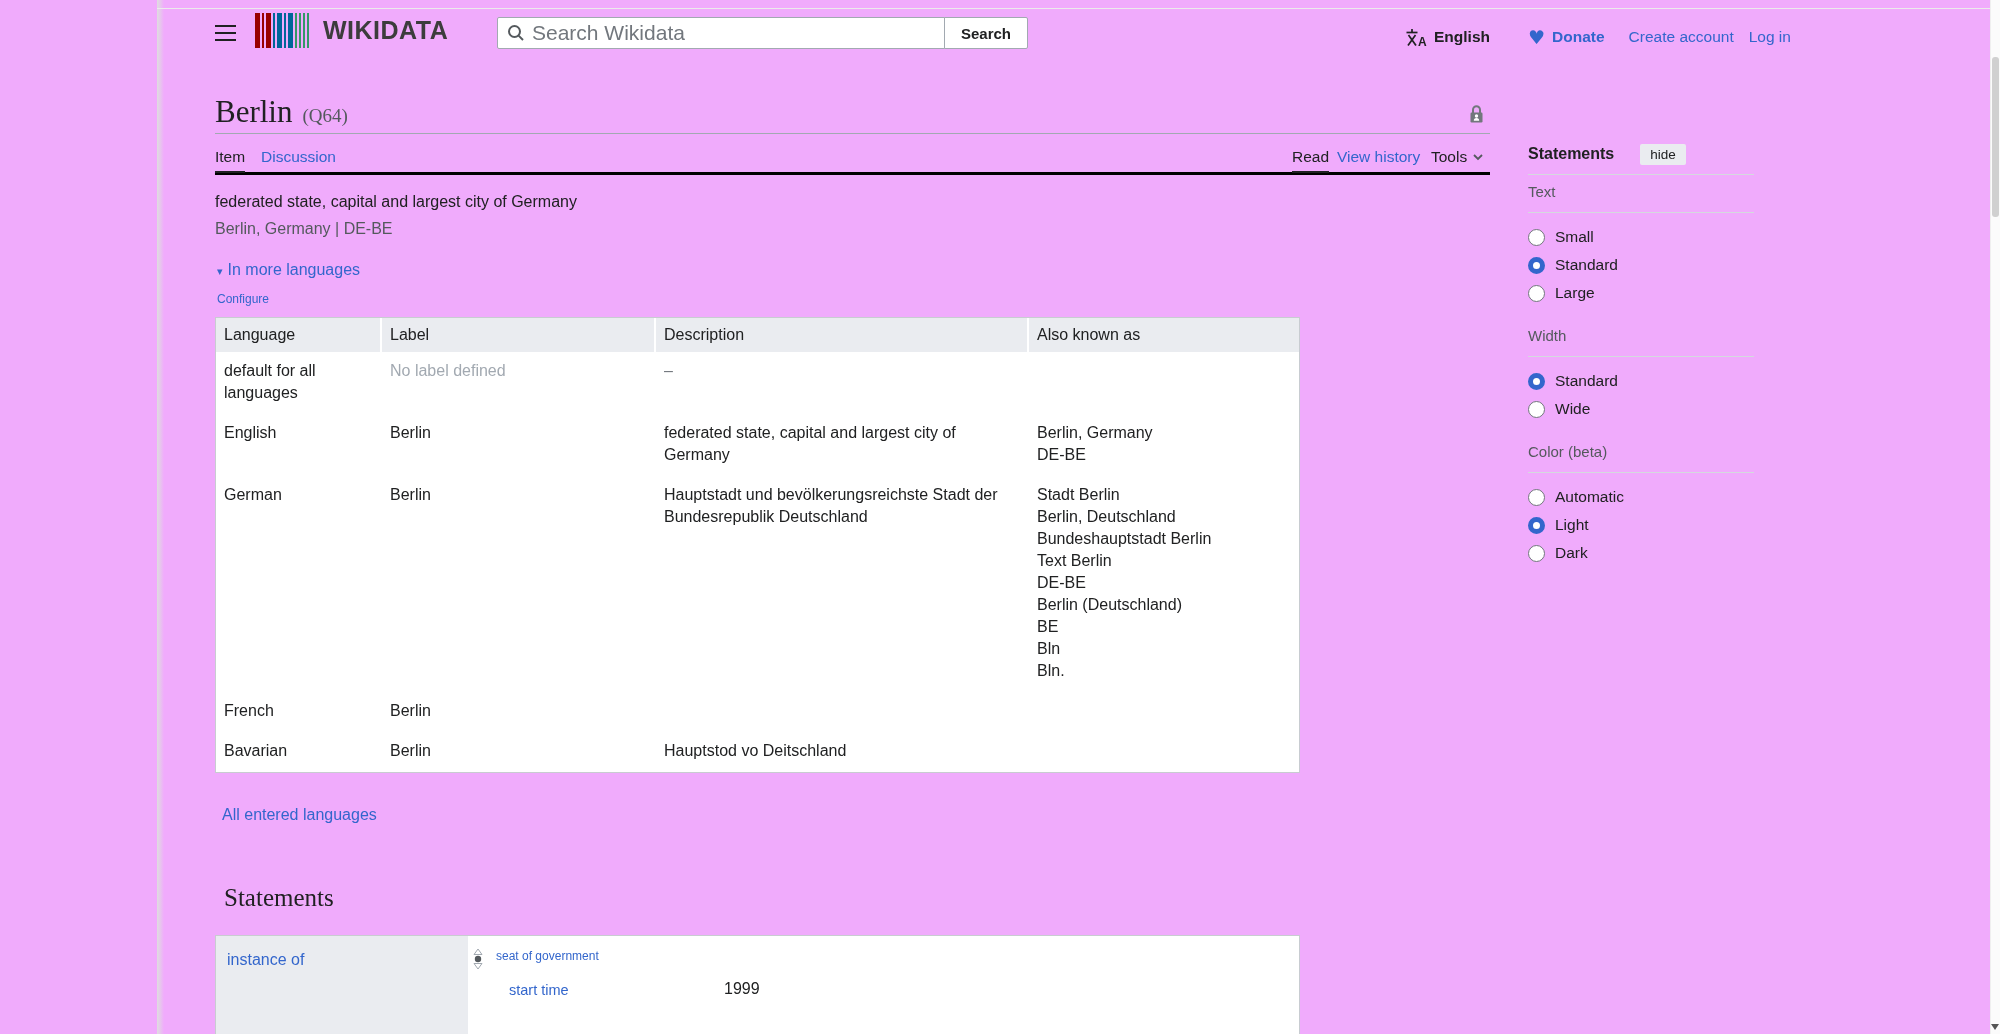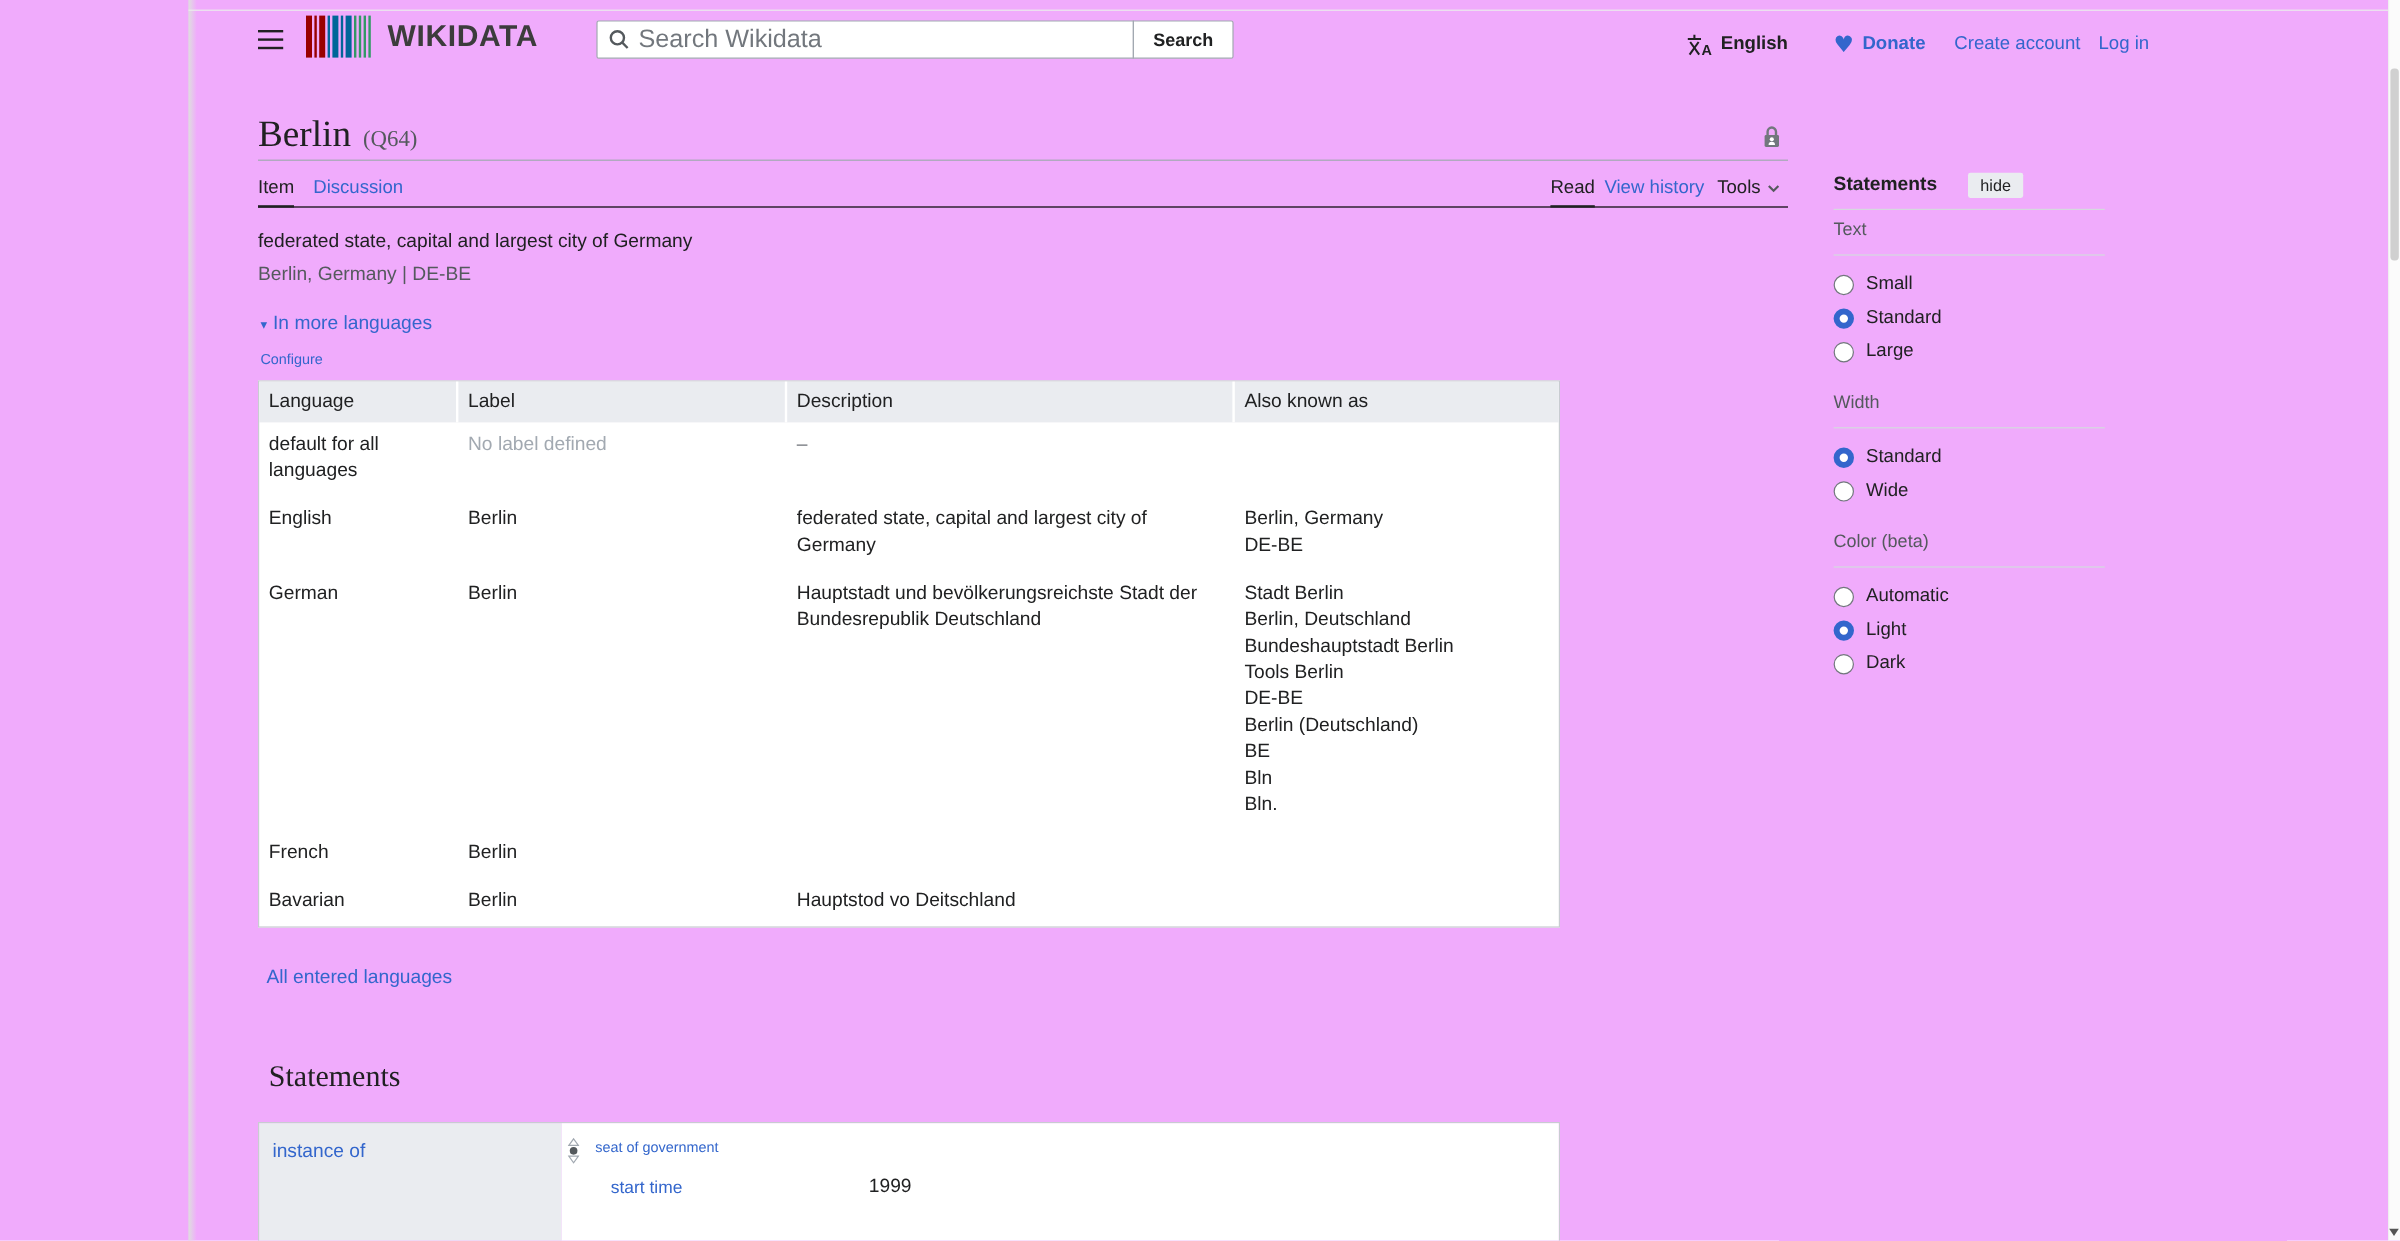--- a/index.html
+++ b/index.html
@@ -33,21 +33,21 @@
   .create-acct{margin-left:24px;}
   .log-in{margin-left:15px;}
   
   .entity-title{position:absolute;left:215px;top:94px;font-family:"Liberation Serif",serif;
                 font-size:31px;font-weight:normal;}
   .qid{font-size:19px;color:#54595d;margin-left:10px;}
   .lock{position:absolute;left:1468px;top:104px;cursor:pointer;}
   .title-rule{position:absolute;left:215px;top:133px;width:1275px;height:1px;background:#a2a9b1;}
   
   .tabs{position:absolute;left:215px;top:146px;width:1275px;height:26px;
-        border-bottom:1px solid #000000;font-size:15.5px;}
+        border-bottom:3px solid #000000;font-size:15.5px;}
   .tab{position:absolute;bottom:6px;cursor:pointer;}
   .tab-item{left:0;color:#202122;}
   .tab-discussion{left:46px;}
   .tab-read{left:1077px;color:#202122;}
   .tab-viewhistory{left:1122px;}
   .tab-tools{left:1216px;color:#202122;display:flex;align-items:center;gap:5px;}
   .sel-underline{position:absolute;bottom:-1px;height:2px;background:#202122;}
   .ul-item{left:0;width:30px;} .ul-read{left:1077px;width:37px;}
   
   .desc-main{position:absolute;left:215px;top:193px;font-size:16px;}
@@ -220,21 +220,21 @@
           </div>
         </div>
         <div class="lt-row">
           <div class="lt-cell c0">German</div>
           <div class="lt-cell c1">Berlin</div>
           <div class="lt-cell c2">Hauptstadt und bevölkerungsreichste Stadt der Bundesrepublik Deutschland</div>
           <div class="lt-cell c3">
             <div class="alias">Stadt Berlin</div>
             <div class="alias">Berlin, Deutschland</div>
             <div class="alias">Bundeshauptstadt Berlin</div>
-            <div class="alias">Tools Berlin</div>
+            <div class="alias">Text Berlin</div>
             <div class="alias">DE-BE</div>
             <div class="alias">Berlin (Deutschland)</div>
             <div class="alias">BE</div>
             <div class="alias">Bln</div>
             <div class="alias">Bln.</div>
           </div>
         </div>
         <div class="lt-row">
           <div class="lt-cell c0">French</div>
           <div class="lt-cell c1">Berlin</div>

